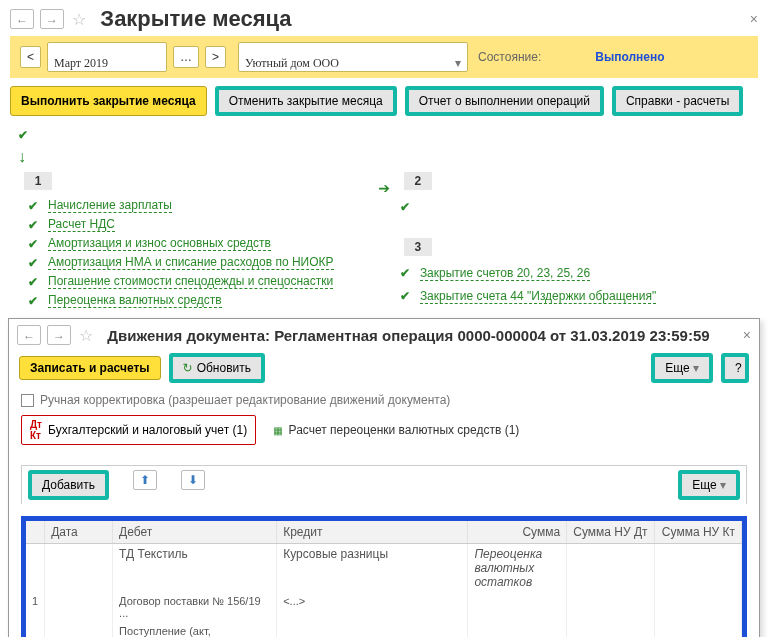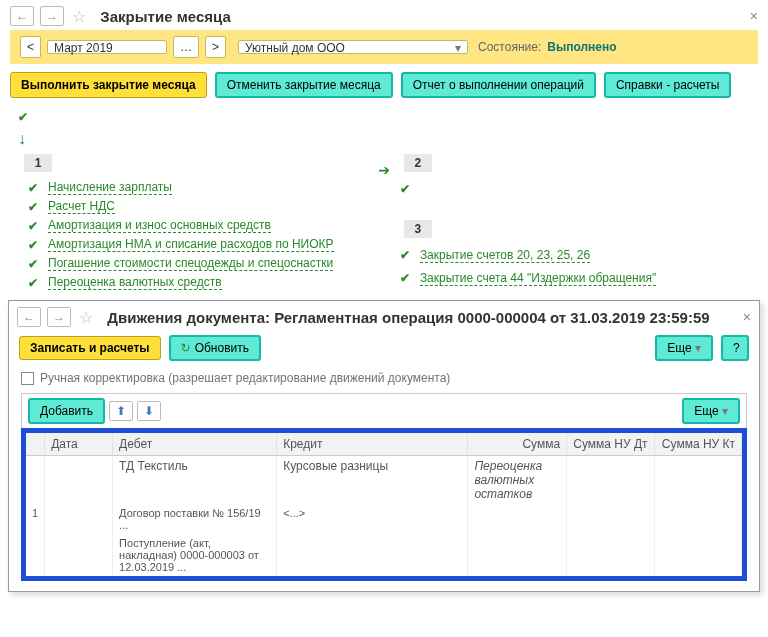--- a/index.html
+++ b/index.html
@@ -20,51 +20,52 @@
   .nav-btn {
     border: 1px solid #bbb;
     background: #fff;
     width: 24px; height: 20px;
     display: inline-flex; align-items: center; justify-content: center;
     font-size: 12px; color: #888;
     border-radius: 2px;
     cursor: pointer;
   }
   .star-icon { color: #bbb; font-size: 16px; margin: 0 4px 0 2px; }
-  .window-title { font-size: 15px; font-weight: bold; margin-left: 4px; }
+  .window-title { font-size: 22px; font-weight: bold; margin-left: 4px; }
   .close-x { margin-left: auto; color: #888; font-size: 14px; cursor: pointer; }
   .period-bar {
     background: #ffe682;
     padding: 6px 10px;
     display: flex; align-items: center; gap: 6px;
     margin: 0 10px;
   }
   .pb-btn {
     border: 1px solid #c9b85a;
     background: #fff;
     height: 22px; padding: 0 6px;
     display: inline-flex; align-items: center; justify-content: center;
     border-radius: 2px; cursor: pointer;
     font-size: 12px;
   }
   .pb-field {
     border: 1px solid #c9b85a;
     background: #fff;
-    height: 14px; padding: 0 6px;
-    display: inline-flex; align-items: flex-start;
+    height: 30px; padding: 0 6px;
+    display: inline-flex; align-items: flex-end;
     border-radius: 2px;
+    font-family: Liberation Serif, serif;
   }
   .state-label { color: #666; margin-left: 4px; }
-  .state-value { color: #0f766e; font-weight: bold; }
+  .state-value { color: #1d4ed8; font-weight: bold; margin-left: 48px; }
   .toolbar {
     display: flex; gap: 8px; padding: 8px 2px 10px 10px;
   }
   .btn {
-    border: 2px solid #14b8a6;
-    background: #5eead4;
+    border: 4px solid #14b8a6;
+    background: #e5e5e5;
     padding: 4px 10px;
     border-radius: 3px;
     cursor: pointer;
     font-size: 12px;
   }
   .btn-primary {
     background: #ffe03a;
     border: 1px solid #b8a21f;
     font-weight: bold;
   }
@@ -124,24 +125,24 @@
     border: 1px solid transparent;
     padding: 3px 8px; border-radius: 2px;
     display: inline-flex; align-items: center; gap: 6px;
     cursor: pointer;
   }
   .tab.active { border: 1px solid #c00; color: #000; }
   .tab .ico { font-size: 10px; }
   .ico-dtkt { color: #c00; font-weight: bold; }
   .ico-grid { color: #2a8a2a; }
   .grid-tools {
-    display: flex; align-items: center; gap: 4px;
+    display: flex; gap: 24px;
     padding: 4px 6px;
     border: 1px solid #ccc; border-bottom: none;
-    margin: 0 4px;
+    margin: 12px 4px;
   }
   .small-btn {
     border: 1px solid #bbb; background: #fff;
     width: 24px; height: 20px;
     display: inline-flex; align-items: center; justify-content: center;
     border-radius: 2px; cursor: pointer; color: #3a7abf;
   }
   .grid {
     border: 5px solid #1d4ed8; margin: 0 4px;
   }
@@ -283,20 +284,30 @@
     <span class="push-right"></span>
     <button class="btn"><span>Еще</span> <span class="muted">▾</span></button>
     <button class="btn" style="width:28px">?</button>
   </div>
 
   <div class="checkbox-line">
     <span class="cb"></span>
     <span>Ручная корректировка (разрешает редактирование движений документа)</span>
   </div>
 
+  <div class="tabs">
+    <span class="tab active">
+      <span class="ico ico-dtkt">Дт<br>Кт</span>
+      <span>Бухгалтерский и налоговый учет (1)</span>
+    </span>
+    <span class="tab">
+      <span class="ico ico-grid">▦</span>
+      <span>Расчет переоценки валютных средств (1)</span>
+    </span>
+  </div>
 
   <div class="grid-tools">
     <button class="btn">Добавить</button>
     <span class="small-btn">⬆</span>
     <span class="small-btn">⬇</span>
     <span class="push-right"></span>
     <button class="btn"><span>Еще</span> <span class="muted">▾</span></button>
   </div>
 
   <div class="grid">

